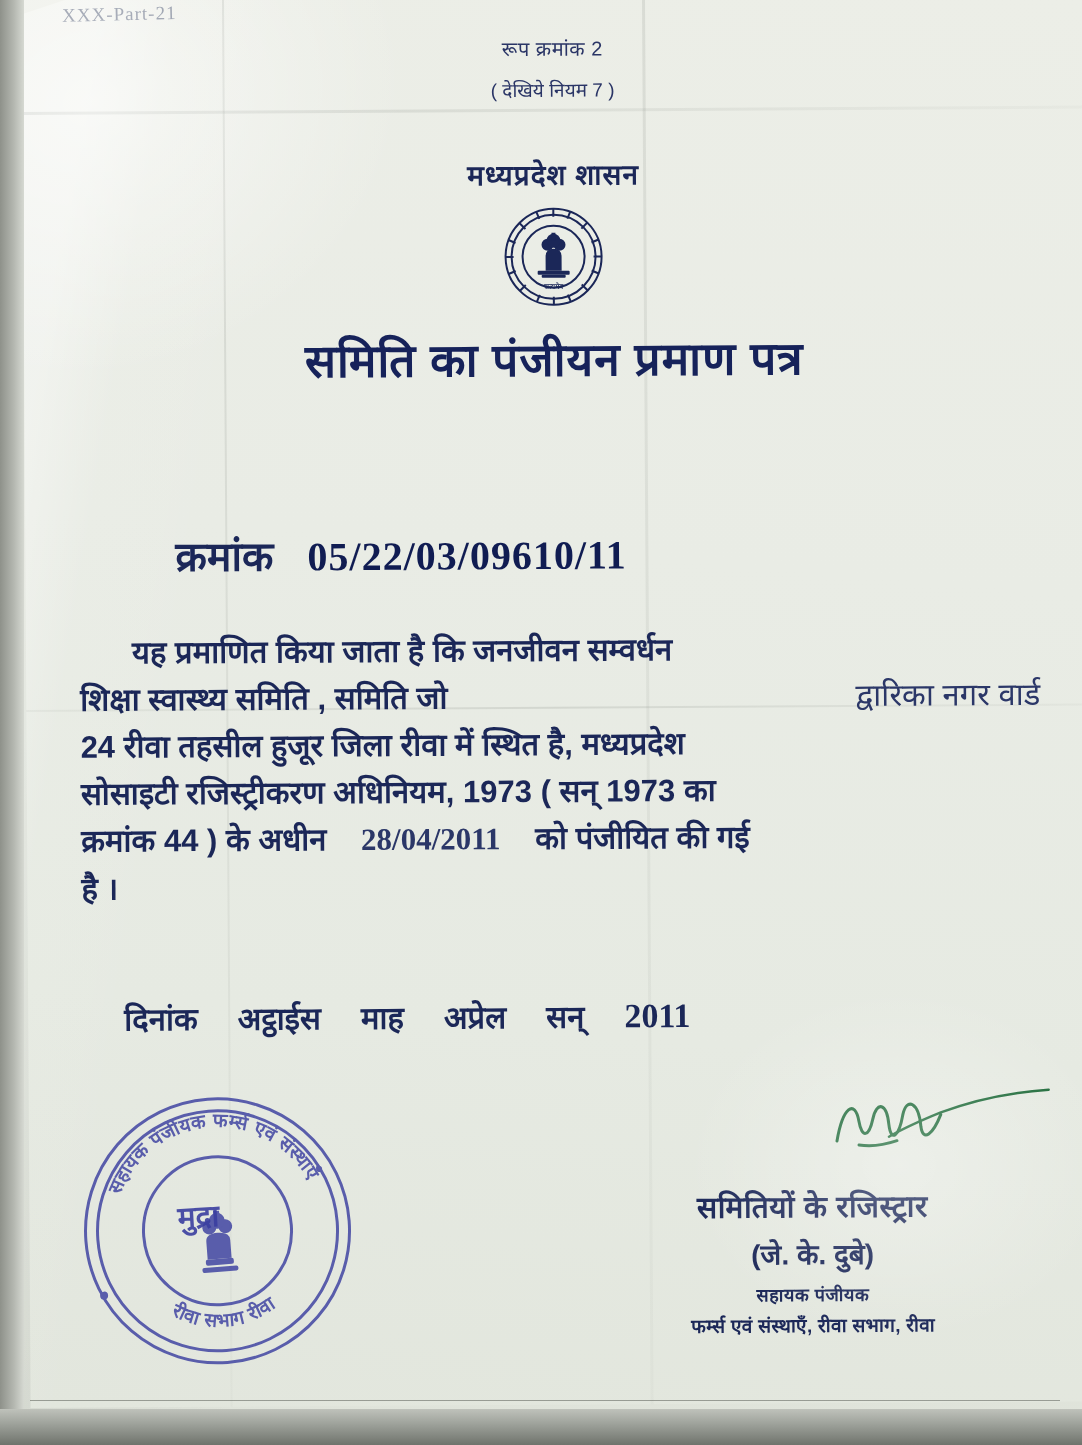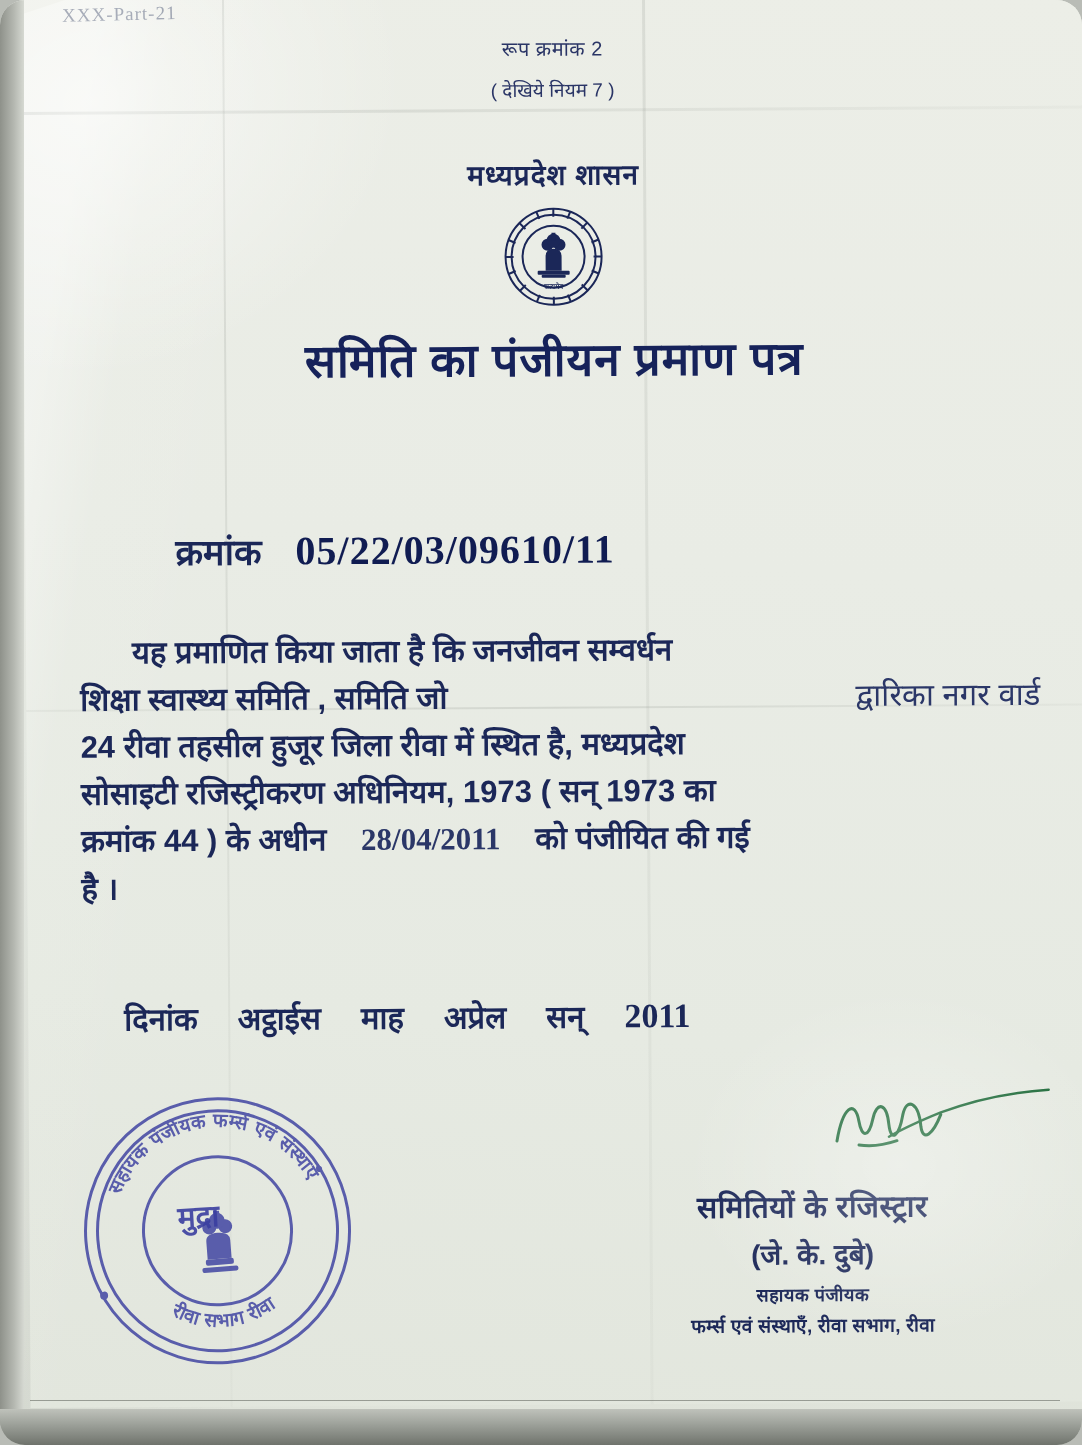--- a/index.html
+++ b/index.html
@@ -18,21 +18,20 @@
   
   .scan {
     position: relative;
     width: 1082px;
     height: 1445px;
     background:
       linear-gradient(105deg, rgba(255,255,255,0.30) 0%, rgba(255,255,255,0.0) 28%),
       linear-gradient(80deg, rgba(0,0,0,0.05) 0%, rgba(0,0,0,0.0) 18%),
       linear-gradient(180deg, #e9ece4 0%, #e6e9e1 35%, #e3e7df 60%, #dfe3da 100%);
     overflow: hidden;
-    border-radius: 25px;
   }
   .paper {
     position: absolute;
     left: 22px;
     top: 0px;
     width: 1060px;
     height: 1408px;
     background:
       linear-gradient(100deg, rgba(255,255,255,0.35) 0 6%, rgba(255,255,255,0.05) 12%, rgba(255,255,255,0) 24%),
       linear-gradient(185deg, #eceee7 0%, #e9ece5 40%, #e6eae2 72%, #e2e6dd 100%);
@@ -149,21 +148,21 @@
   }
   .krmank-row {
     position: absolute;
     top: 528px;
     left: 150px;
     display: flex;
     align-items: baseline;
     gap: 34px;
   }
   .krmank-label {
-    font-size: 36px;
+    font-size: 41px;
     font-weight: 700;
     color: #1b2758;
   }
   .krmank-value {
     font-family: "Liberation Serif", "DejaVu Serif", serif;
     font-size: 40px;
     font-weight: 700;
     letter-spacing: 1px;
     color: #101c52;
   }

